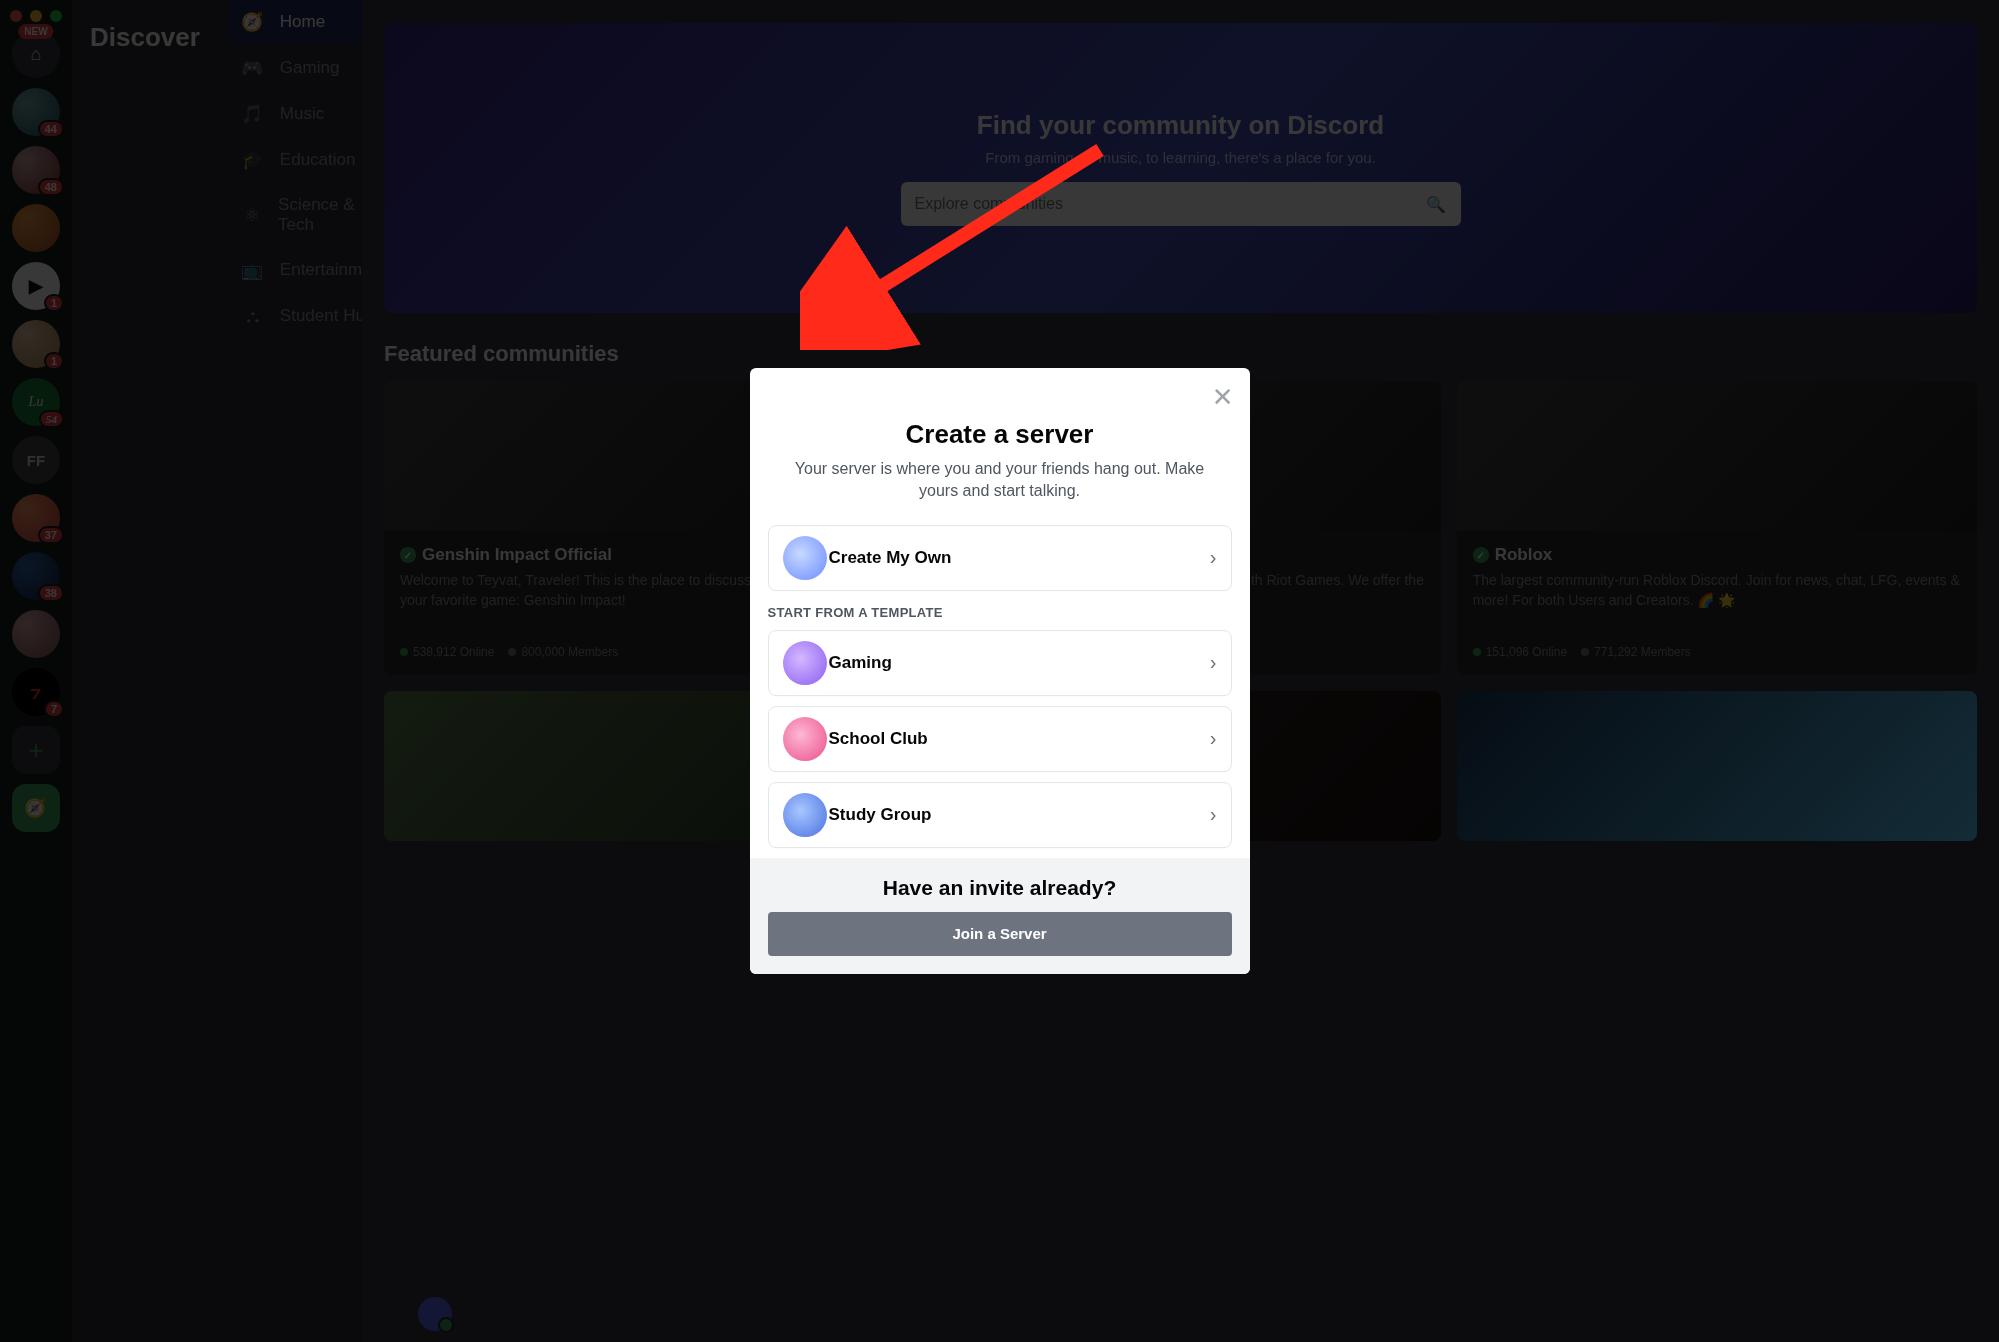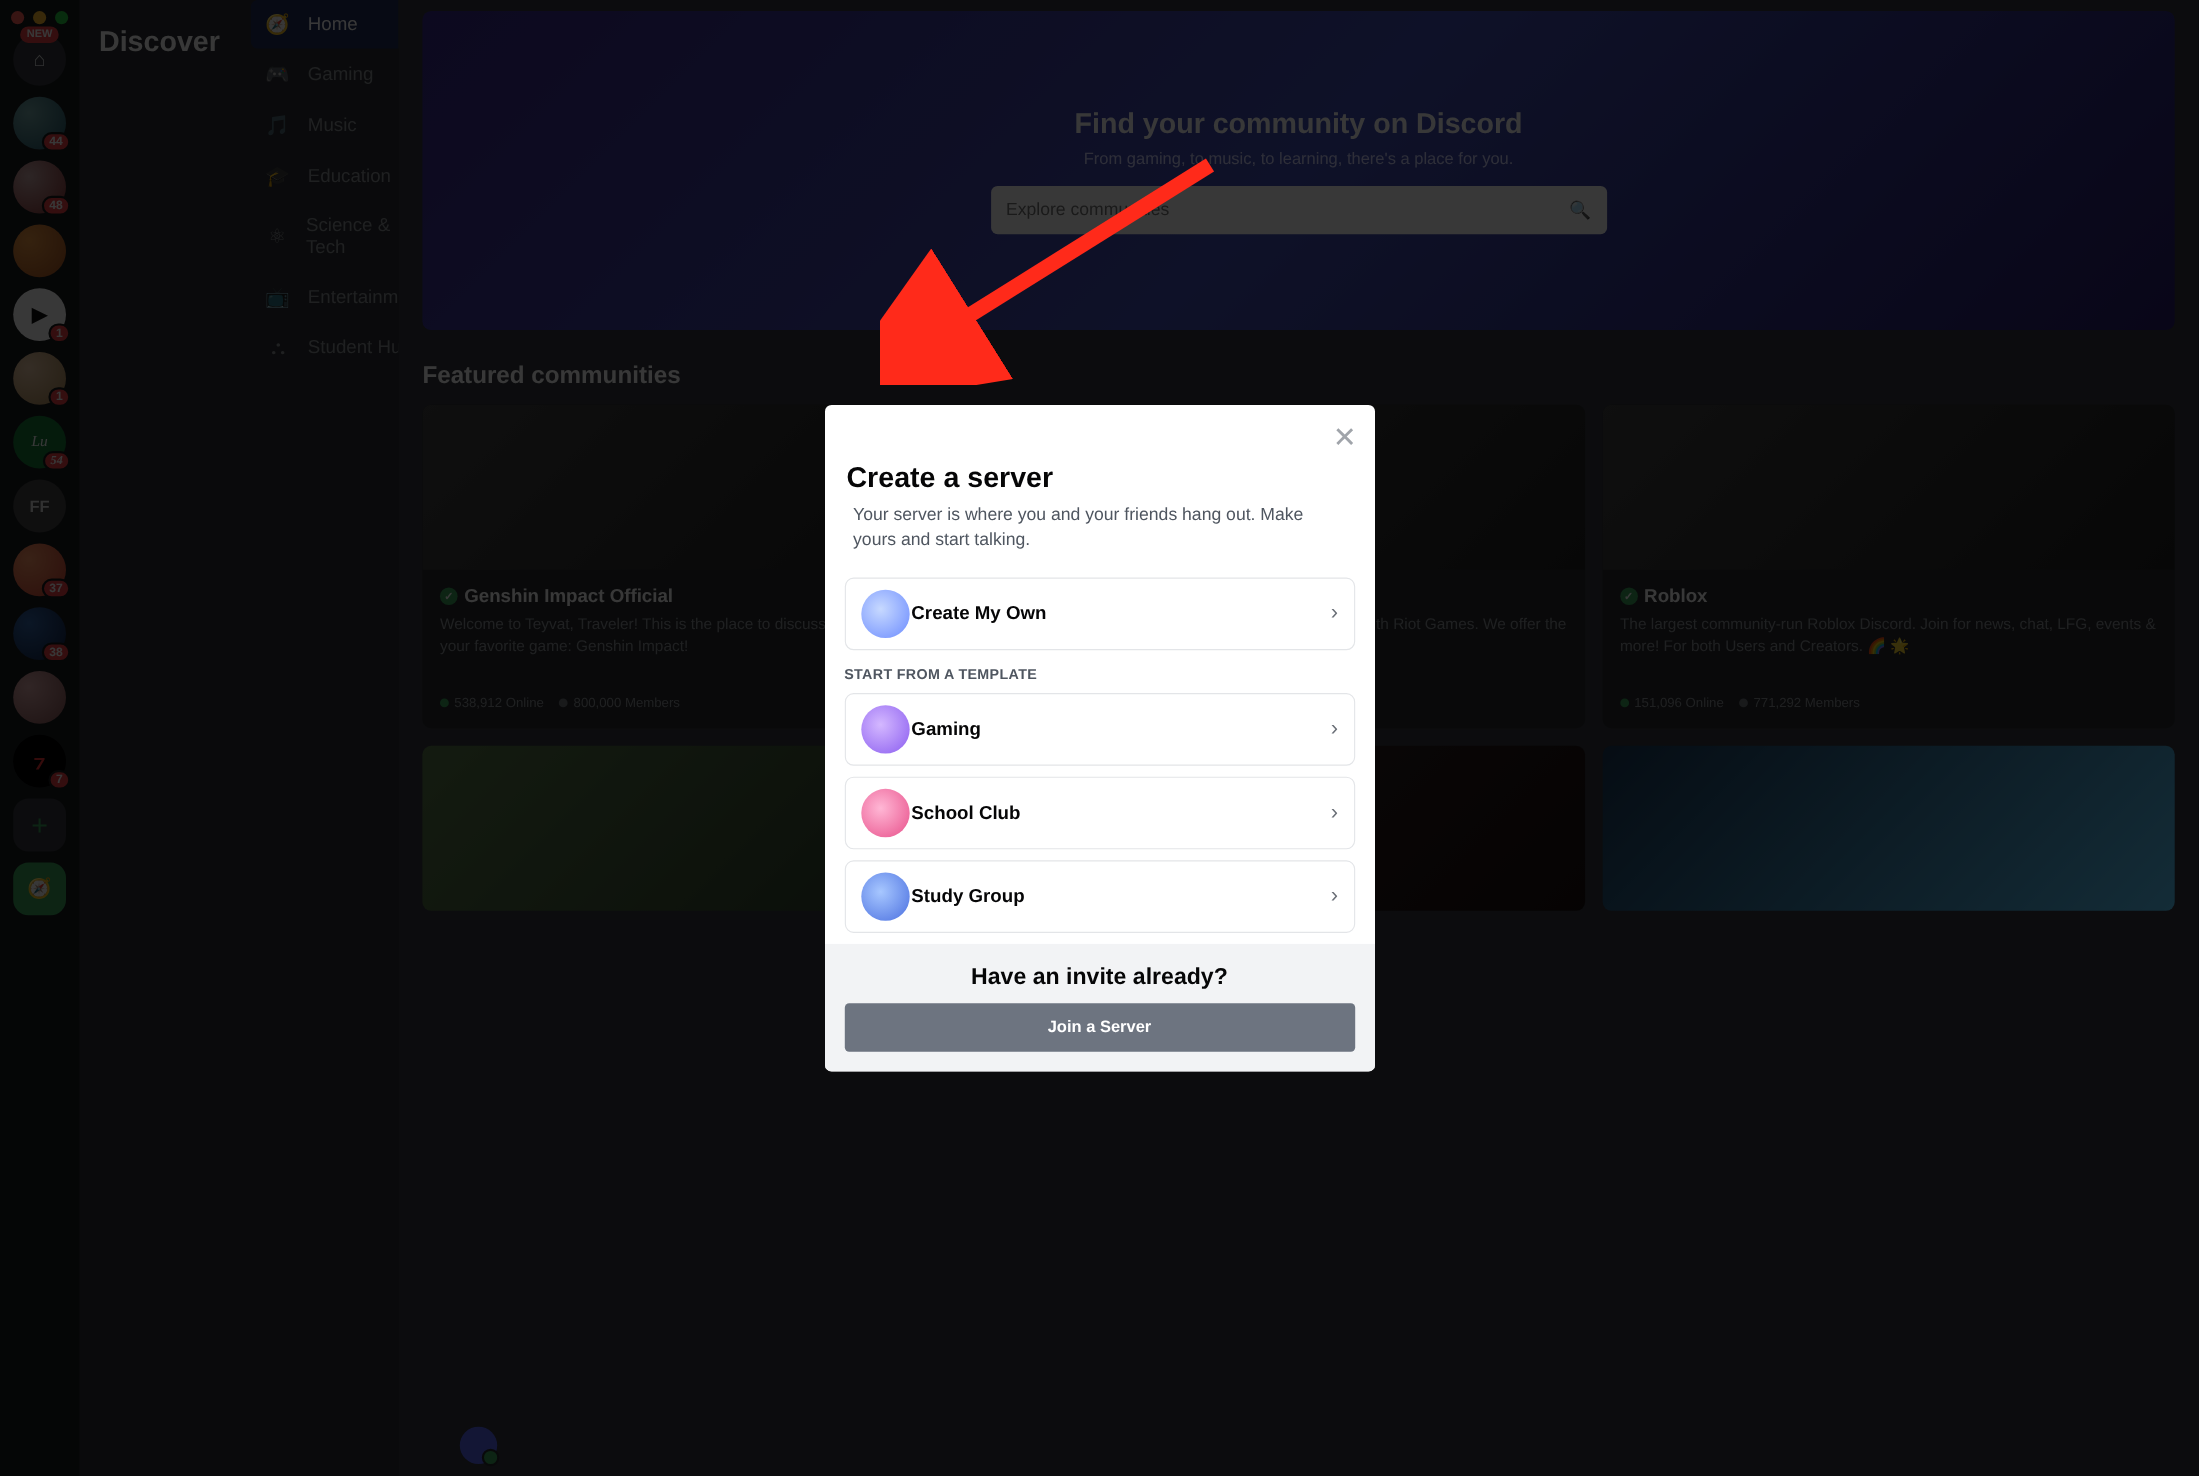--- a/index.html
+++ b/index.html
@@ -43,21 +43,21 @@
   .nav-item .nav-icon{width:22px;height:22px;display:flex;align-items:center;justify-content:center;font-size:18px;}
   .user-panel{margin-top:auto;height:56px;background:#292b2f;display:flex;align-items:center;padding:0 8px;gap:8px;}
   .user-avatar{width:34px;height:34px;border-radius:50%;background:#5865f2;position:relative;}
   .user-avatar::after{content:"";position:absolute;right:-2px;bottom:-2px;width:12px;height:12px;border-radius:50%;background:#3ba55c;border:2px solid #292b2f;}
   .user-info{display:flex;flex-direction:column;line-height:1.15;flex:1;overflow:hidden;}
   .user-name{font-size:14px;font-weight:600;color:#fff;white-space:nowrap;overflow:hidden;text-overflow:ellipsis;}
   .user-tag{font-size:12px;color:var(--text-muted);}
   .user-controls{display:flex;gap:4px;}
   .uc-btn{width:32px;height:32px;border-radius:4px;display:flex;align-items:center;justify-content:center;color:var(--text-muted);cursor:pointer;font-size:17px;}
   
-  .main{flex:1;background:#36393f;height:100%;overflow:hidden;padding:10px 22px 0 22px;}
+  .main{flex:1;background:#36393f;height:100%;overflow:hidden;padding:23px 22px 0 22px;}
   .hero{height:290px;border-radius:8px;background:linear-gradient(135deg,#3a2a8c 0%,#4250b5 50%,#2a1d6e 100%);display:flex;flex-direction:column;align-items:center;justify-content:center;position:relative;overflow:hidden;}
   .hero h1{color:#fff;font-size:26px;font-weight:800;margin:0 0 8px;}
   .hero p{color:#d0d3ff;font-size:15px;margin:0 0 16px;}
   .hero .search{width:560px;height:44px;background:#fff;border-radius:6px;display:flex;align-items:center;padding:0 14px;color:#555;}
   .featured-label{margin-top:28px;color:#fff;font-size:22px;font-weight:800;}
   .cards{display:flex;gap:16px;margin-top:14px;}
   .card{flex:1;min-width:0;background:#292b2f;border-radius:8px;overflow:hidden;display:flex;flex-direction:column;}
   .card-banner{height:150px;background:linear-gradient(135deg,#444 0%,#222 100%);}
   .card-body{padding:14px 16px 16px;}
   .card-title{color:#fff;font-weight:700;font-size:17px;display:flex;align-items:center;gap:6px;}
@@ -70,21 +70,21 @@
   .dot.members{background:#72767d;}
   .row2{display:flex;gap:16px;margin-top:16px;}
   .row2 .thumb{flex:1;height:150px;border-radius:8px;background:linear-gradient(135deg,#5a7a4a,#2a3a2a);}
   .row2 .thumb.b{background:linear-gradient(135deg,#3a2a2a,#1a1010);}
   .row2 .thumb.c{background:linear-gradient(135deg,#1a3a5a,#5ac8fa);}
   
   .dim{position:fixed;inset:0;background:rgba(0,0,0,0.78);z-index:50;}
   
   .modal{position:fixed;z-index:60;left:50%;top:50%;transform:translate(-50%,-50%);width:500px;background:#fff;border-radius:6px;overflow:hidden;display:flex;flex-direction:column;color:#060607;}
   .modal-close{position:absolute;top:16px;right:16px;color:#a0a4aa;font-size:26px;cursor:pointer;line-height:1;}
-  .modal-header{padding:26px 20px 8px;text-align:left;margin-top:25px;}
+  .modal-header{padding:26px 20px 8px;text-align:center;margin-top:25px;}
   .modal-title{font-size:26px;font-weight:800;margin:0;}
   .modal-sub{color:#4f5660;font-size:16px;line-height:1.4;margin:8px 6px 0;}
   .modal-body{padding:14px 18px 0 18px;max-height:380px;overflow-y:auto;position:relative;}
   .modal-body::-webkit-scrollbar{width:6px;}
   .modal-body::-webkit-scrollbar-thumb{background:#c9ccd1;border-radius:3px;}
   .option{border:1px solid #e3e5e8;border-radius:8px;display:flex;align-items:center;padding:10px 14px;gap:2px;margin-bottom:10px;cursor:pointer;}
   .opt-icon{width:44px;height:44px;border-radius:50%;background:#eee;background-size:cover;background-position:center;flex-shrink:0;}
   .opt-label{font-weight:700;font-size:17px;flex:1;color:#060607;}
   .chev{color:#6a6f77;font-size:20px;}
   .section-label{color:#4f5660;font-size:13px;font-weight:700;letter-spacing:0.3px;margin:14px 0 10px;}

